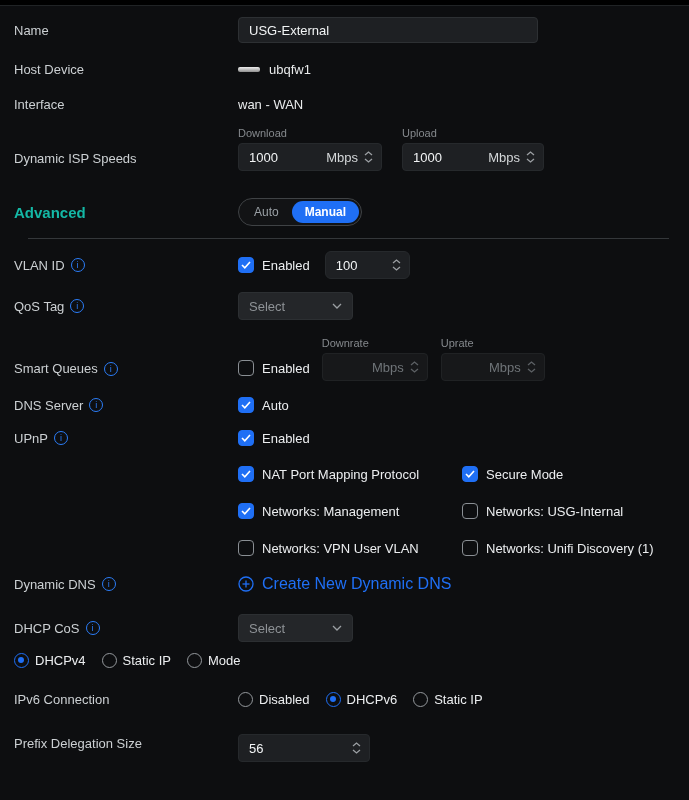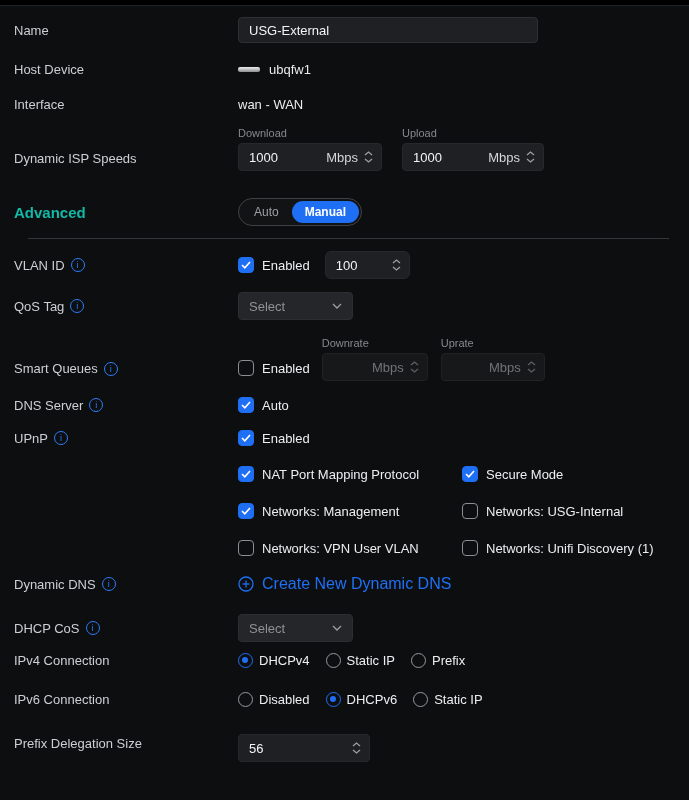--- a/index.html
+++ b/index.html
@@ -378,32 +378,31 @@
       <span class="ph">Select</span>
       <span class="sel-chev">
         <svg width="10" height="6" viewBox="0 0 10 6">
             <polyline points="1,1 5,5 9,1" fill="none" stroke="currentColor" stroke-width="1.3"></polyline>
           </svg>
       </span>
     </div>
   </div>
 
   <div class="row r-ipv4">
-    <div class="row-label">IPv4 Connection</div>
     <div class="radio-item">
       <span class="radio sel"></span>
       <span class="rlabel">DHCPv4</span>
     </div>
     <div class="radio-item">
       <span class="radio"></span>
       <span class="rlabel">Static IP</span>
     </div>
     <div class="radio-item">
       <span class="radio"></span>
-      <span class="rlabel">Prefix</span>
+      <span class="rlabel">Mode</span>
     </div>
   </div>
 
   <div class="row r-ipv6">
     <div class="row-label">IPv6 Connection</div>
     <div class="radio-item">
       <span class="radio"></span>
       <span class="rlabel">Disabled</span>
     </div>
     <div class="radio-item">

